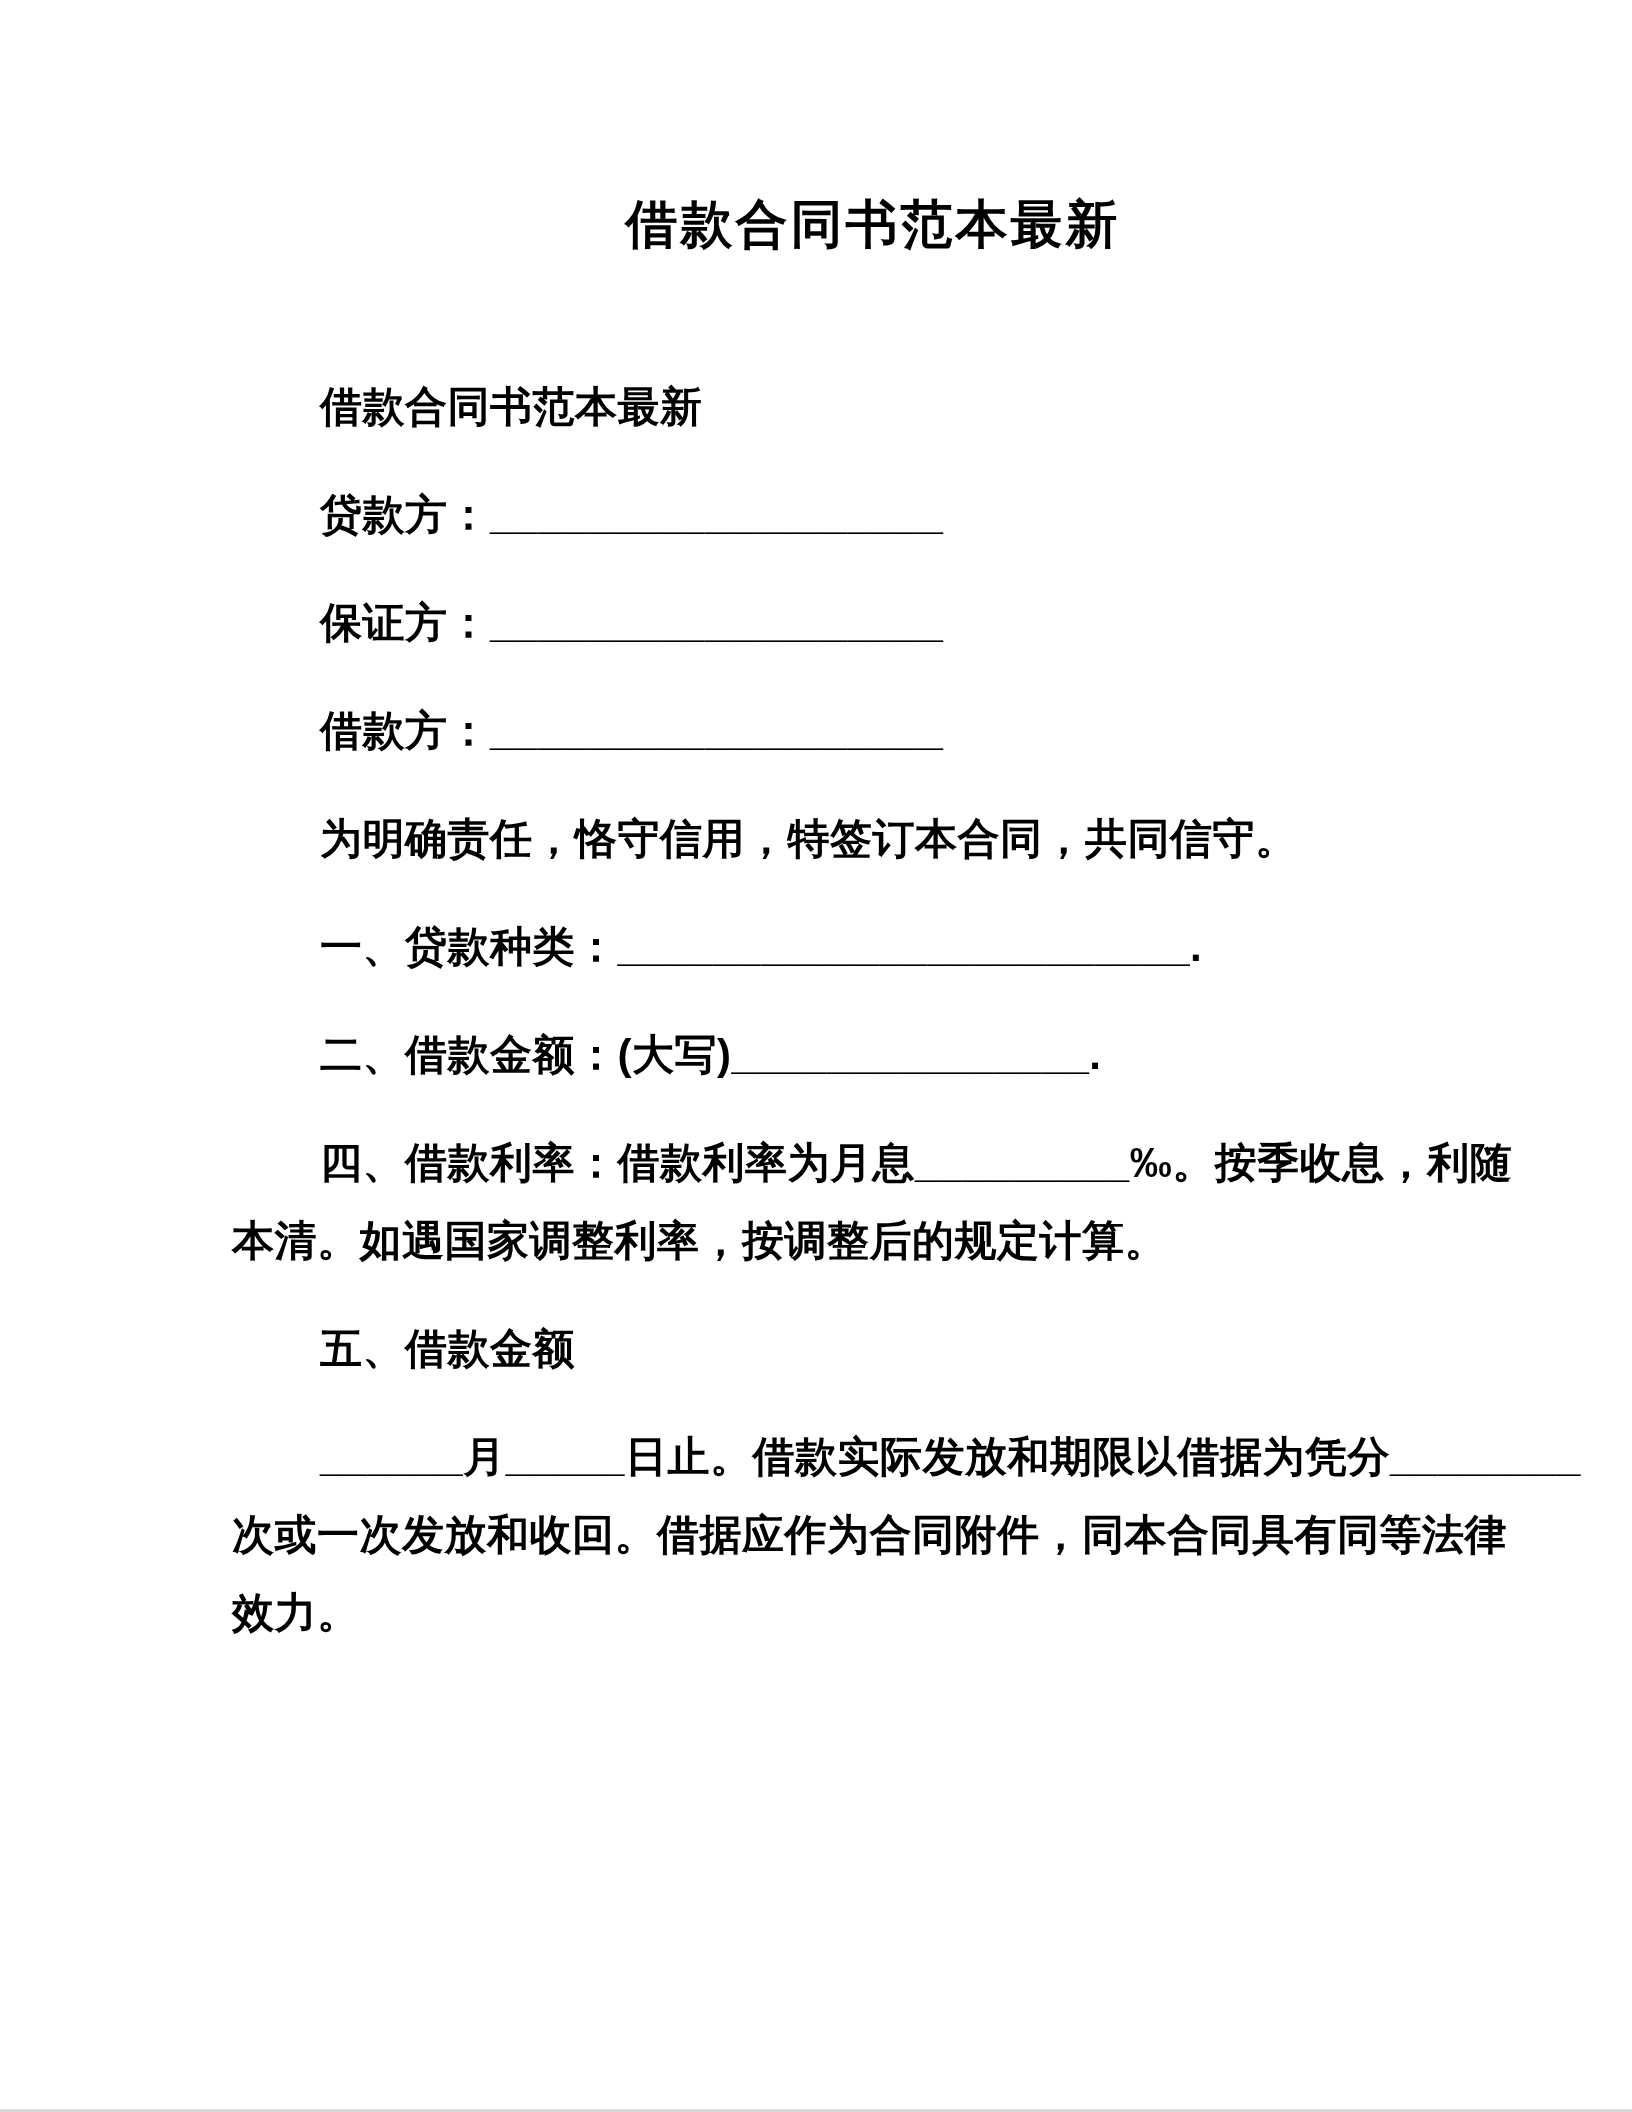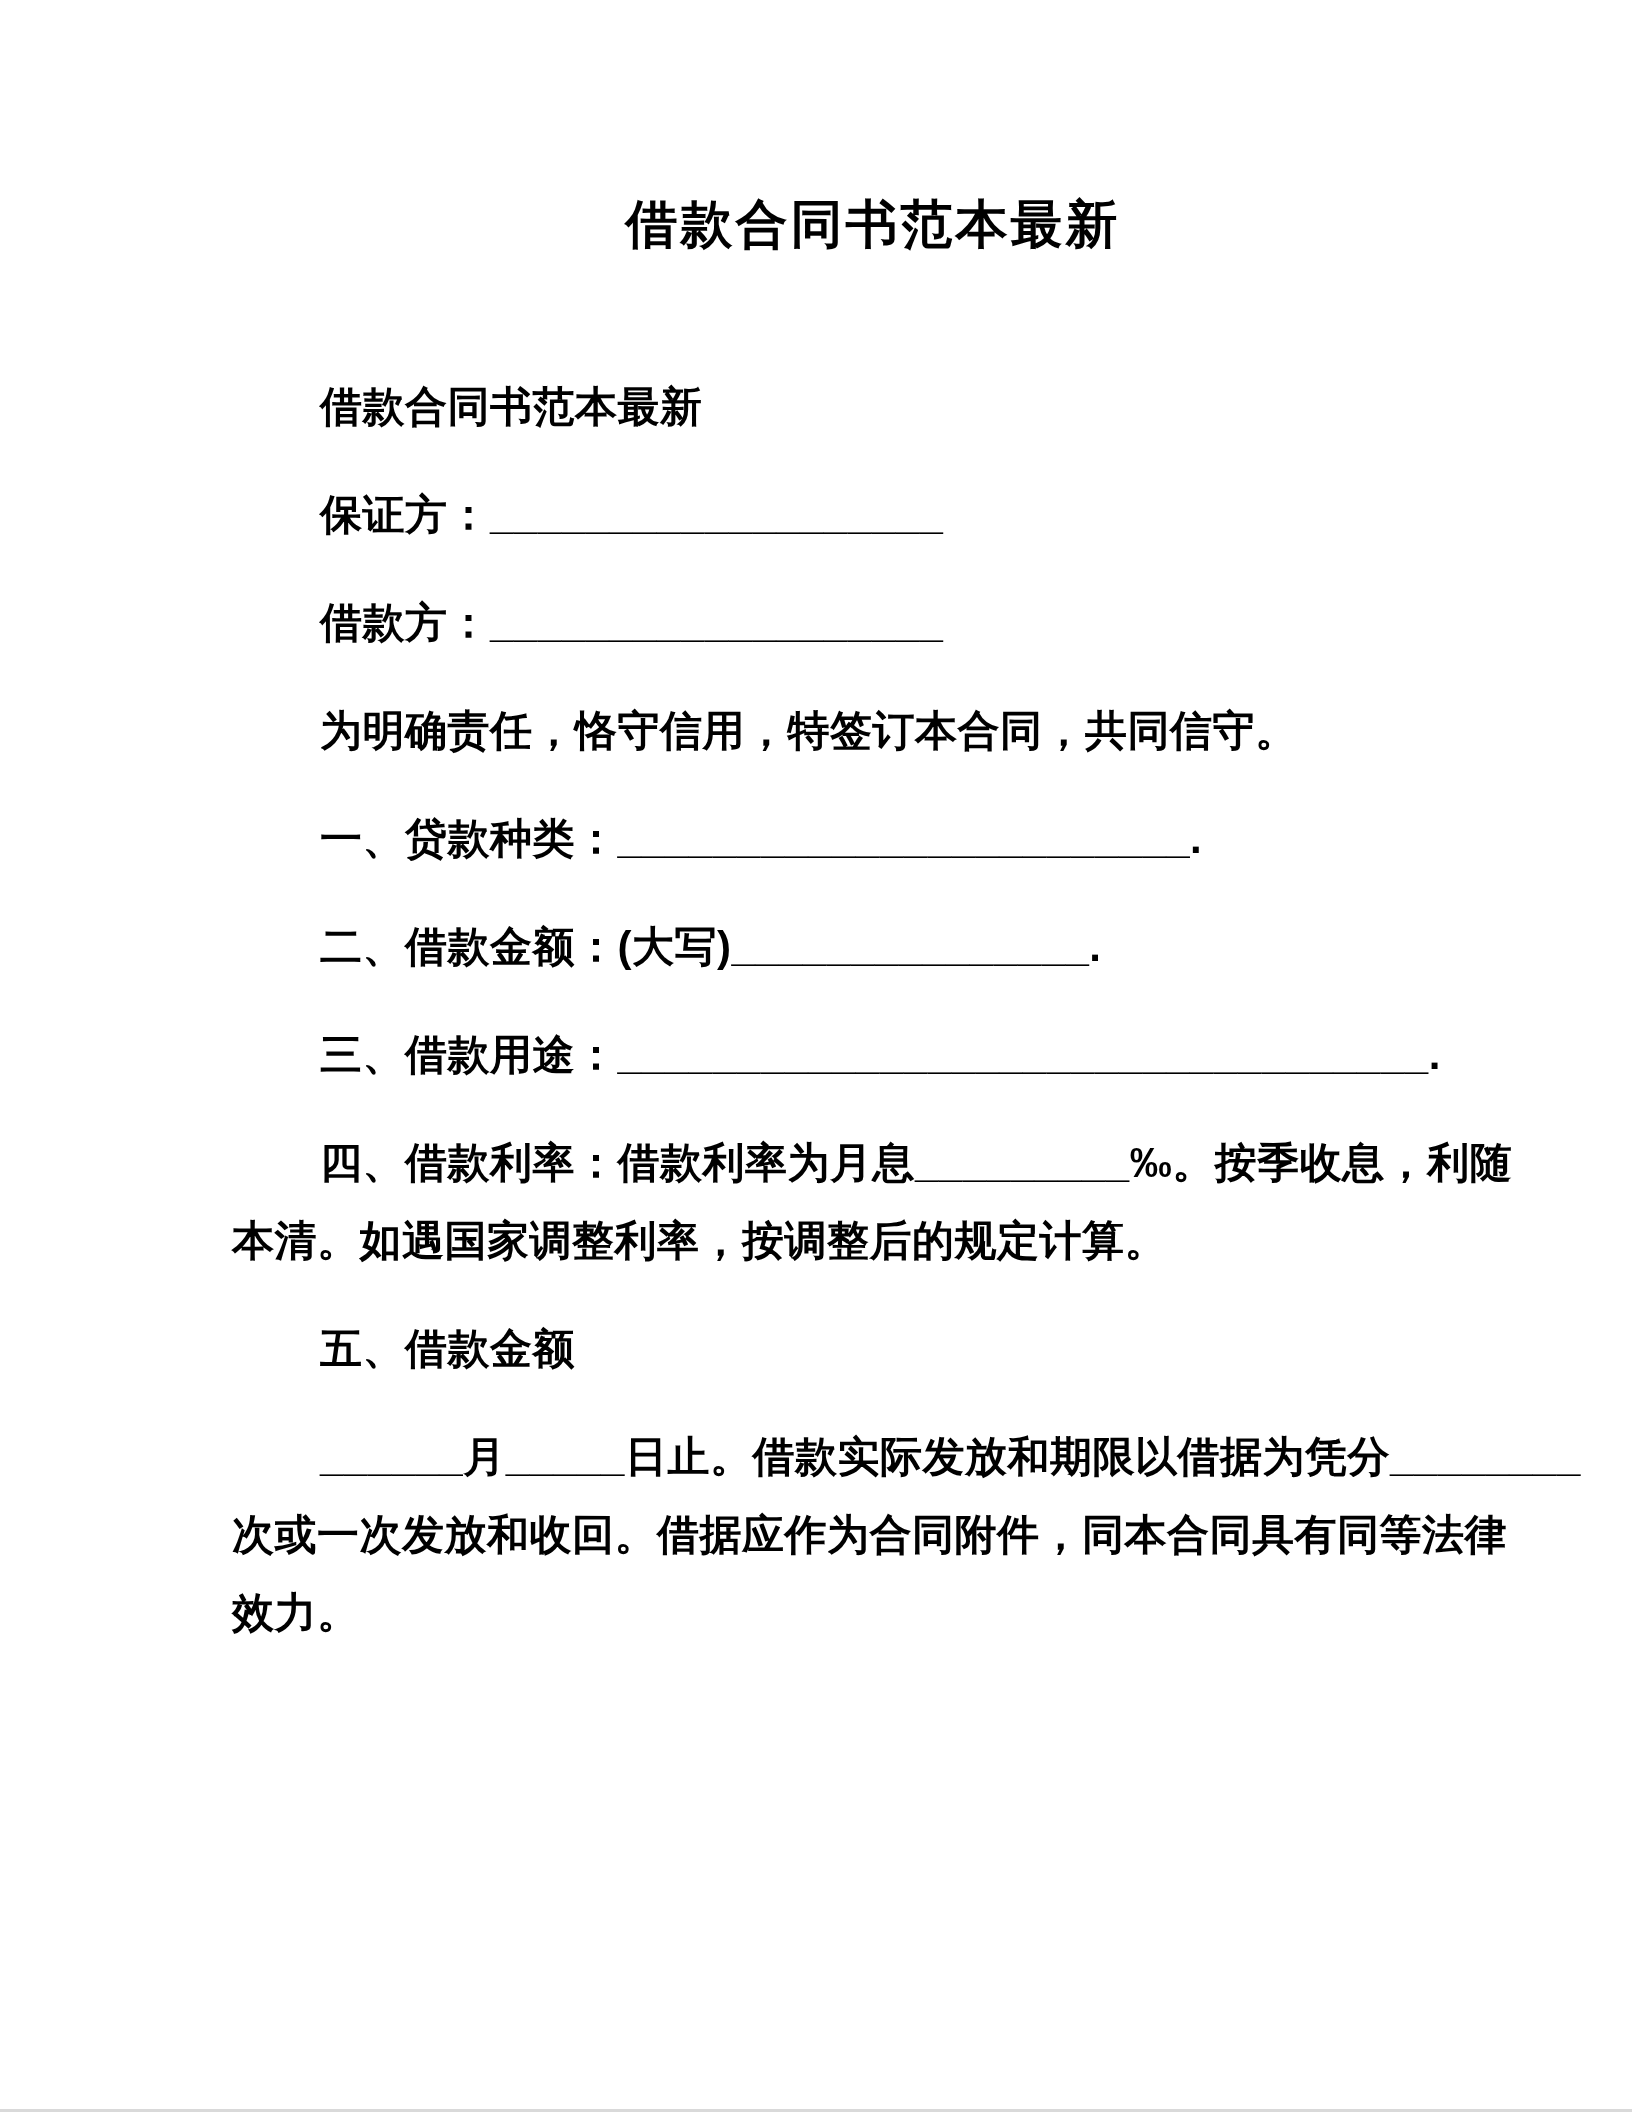--- a/index.html
+++ b/index.html
@@ -49,20 +49,23 @@
 
 <div class="page">
   <div class="content">
 
     <h1 class="doc-title">借款合同书范本最新</h1>
 
     <p class="para">
       <span class="line">借款合同书范本最新</span>
     </p>
 
+    <p class="para">
+      <span class="line">贷款方：___________________</span>
+    </p>
 
     <p class="para">
       <span class="line">保证方：___________________</span>
     </p>
 
     <p class="para">
       <span class="line">借款方：___________________</span>
     </p>
 
     <p class="para">
@@ -70,23 +73,20 @@
     </p>
 
     <p class="para">
       <span class="line">一、贷款种类：________________________.</span>
     </p>
 
     <p class="para">
       <span class="line">二、借款金额：(大写)_______________.</span>
     </p>
 
-    <p class="para">
-      <span class="line">三、借款用途：__________________________________.</span>
-    </p>
 
     <p class="para">
       <span class="line">四、借款利率：借款利率为月息_________‰。按季收息，利随</span>
       <span class="line">本清。如遇国家调整利率，按调整后的规定计算。</span>
     </p>
 
     <p class="para">
       <span class="line">五、借款金额</span>
     </p>
 

